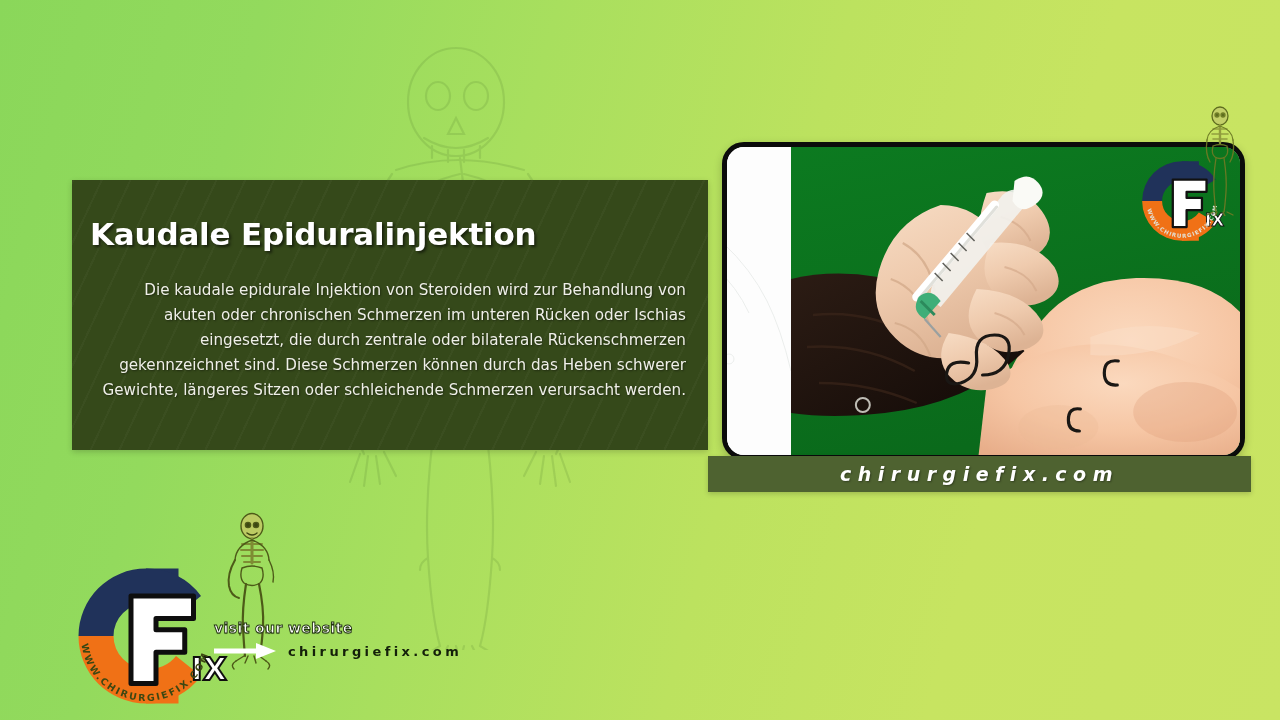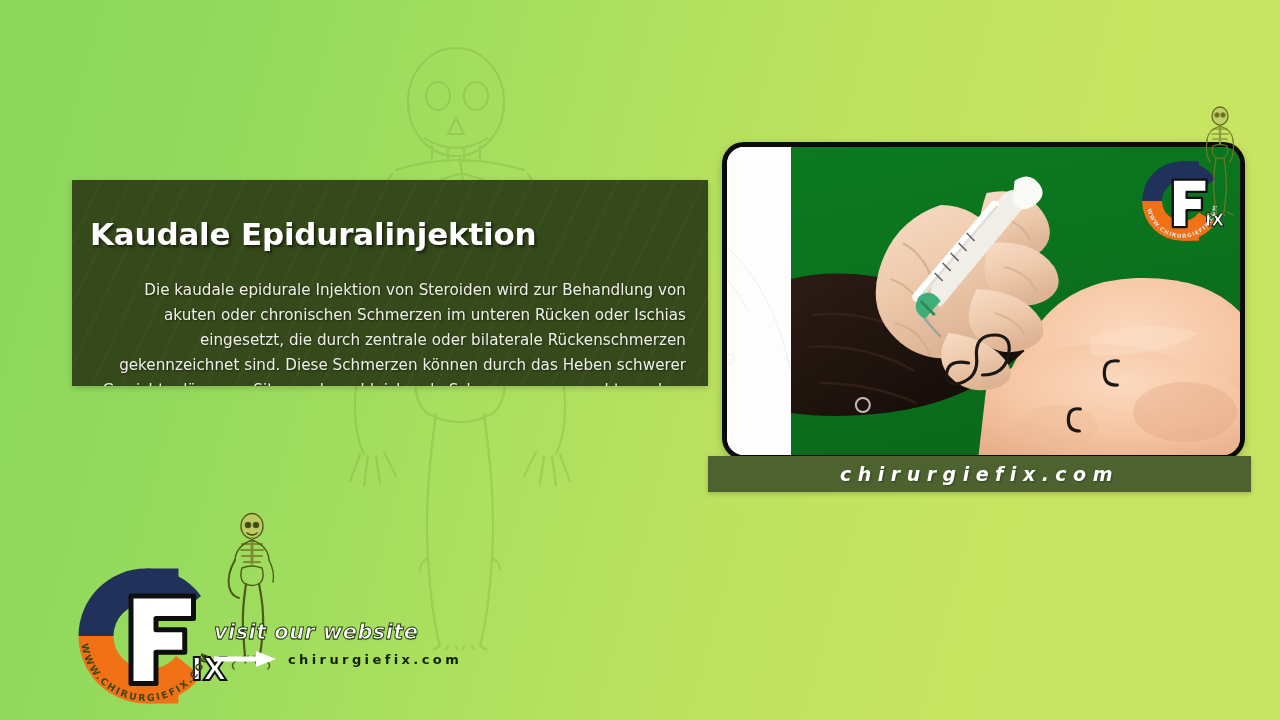--- a/index.html
+++ b/index.html
@@ -26,21 +26,21 @@
     left:300px;top:30px;
     width:520px;height:620px;
     opacity:.17;
     pointer-events:none;
   }
   .watermark svg{width:100%;height:100%;display:block;}
 
   
   .panel{
     position:absolute;
-    left:72px;top:180px;width:636px;height:206px;
+    left:72px;top:180px;width:636px;height:270px;
     background:#35491A;
     box-shadow:0 2px 6px rgba(0,0,0,.18);
     overflow:hidden;
   }
   .panel::after{
     content:"";position:absolute;inset:0;
     background:
       repeating-linear-gradient(115deg,
         rgba(255,255,255,.028) 0px,
         rgba(255,255,255,.028) 2px,
@@ -130,23 +130,22 @@
     position:absolute;left:0;top:44px;width:175px;height:150px;
   }
   .brand-skeleton{
     position:absolute;left:140px;top:0px;width:90px;height:162px;
   }
   .brand-cta{
     position:absolute;left:148px;top:108px;width:290px;
   }
   .cta-line1{
     color:#ffffff;
-    font-style:italic;
     font-weight:bold;
-    font-size:21px;
+    font-size:14px;
     letter-spacing:.4px;
     font-family:"DejaVu Sans", sans-serif;
     -webkit-text-stroke:.9px #21340F;
     text-shadow:0 1px 1px rgba(0,0,0,.35);
     margin:0 0 6px 0;
   }
   .cta-row{display:flex;align-items:center;gap:10px;}
   .cta-arrow{flex:0 0 auto;width:64px;height:18px;}
   .cta-url{
     color:#14200A;

